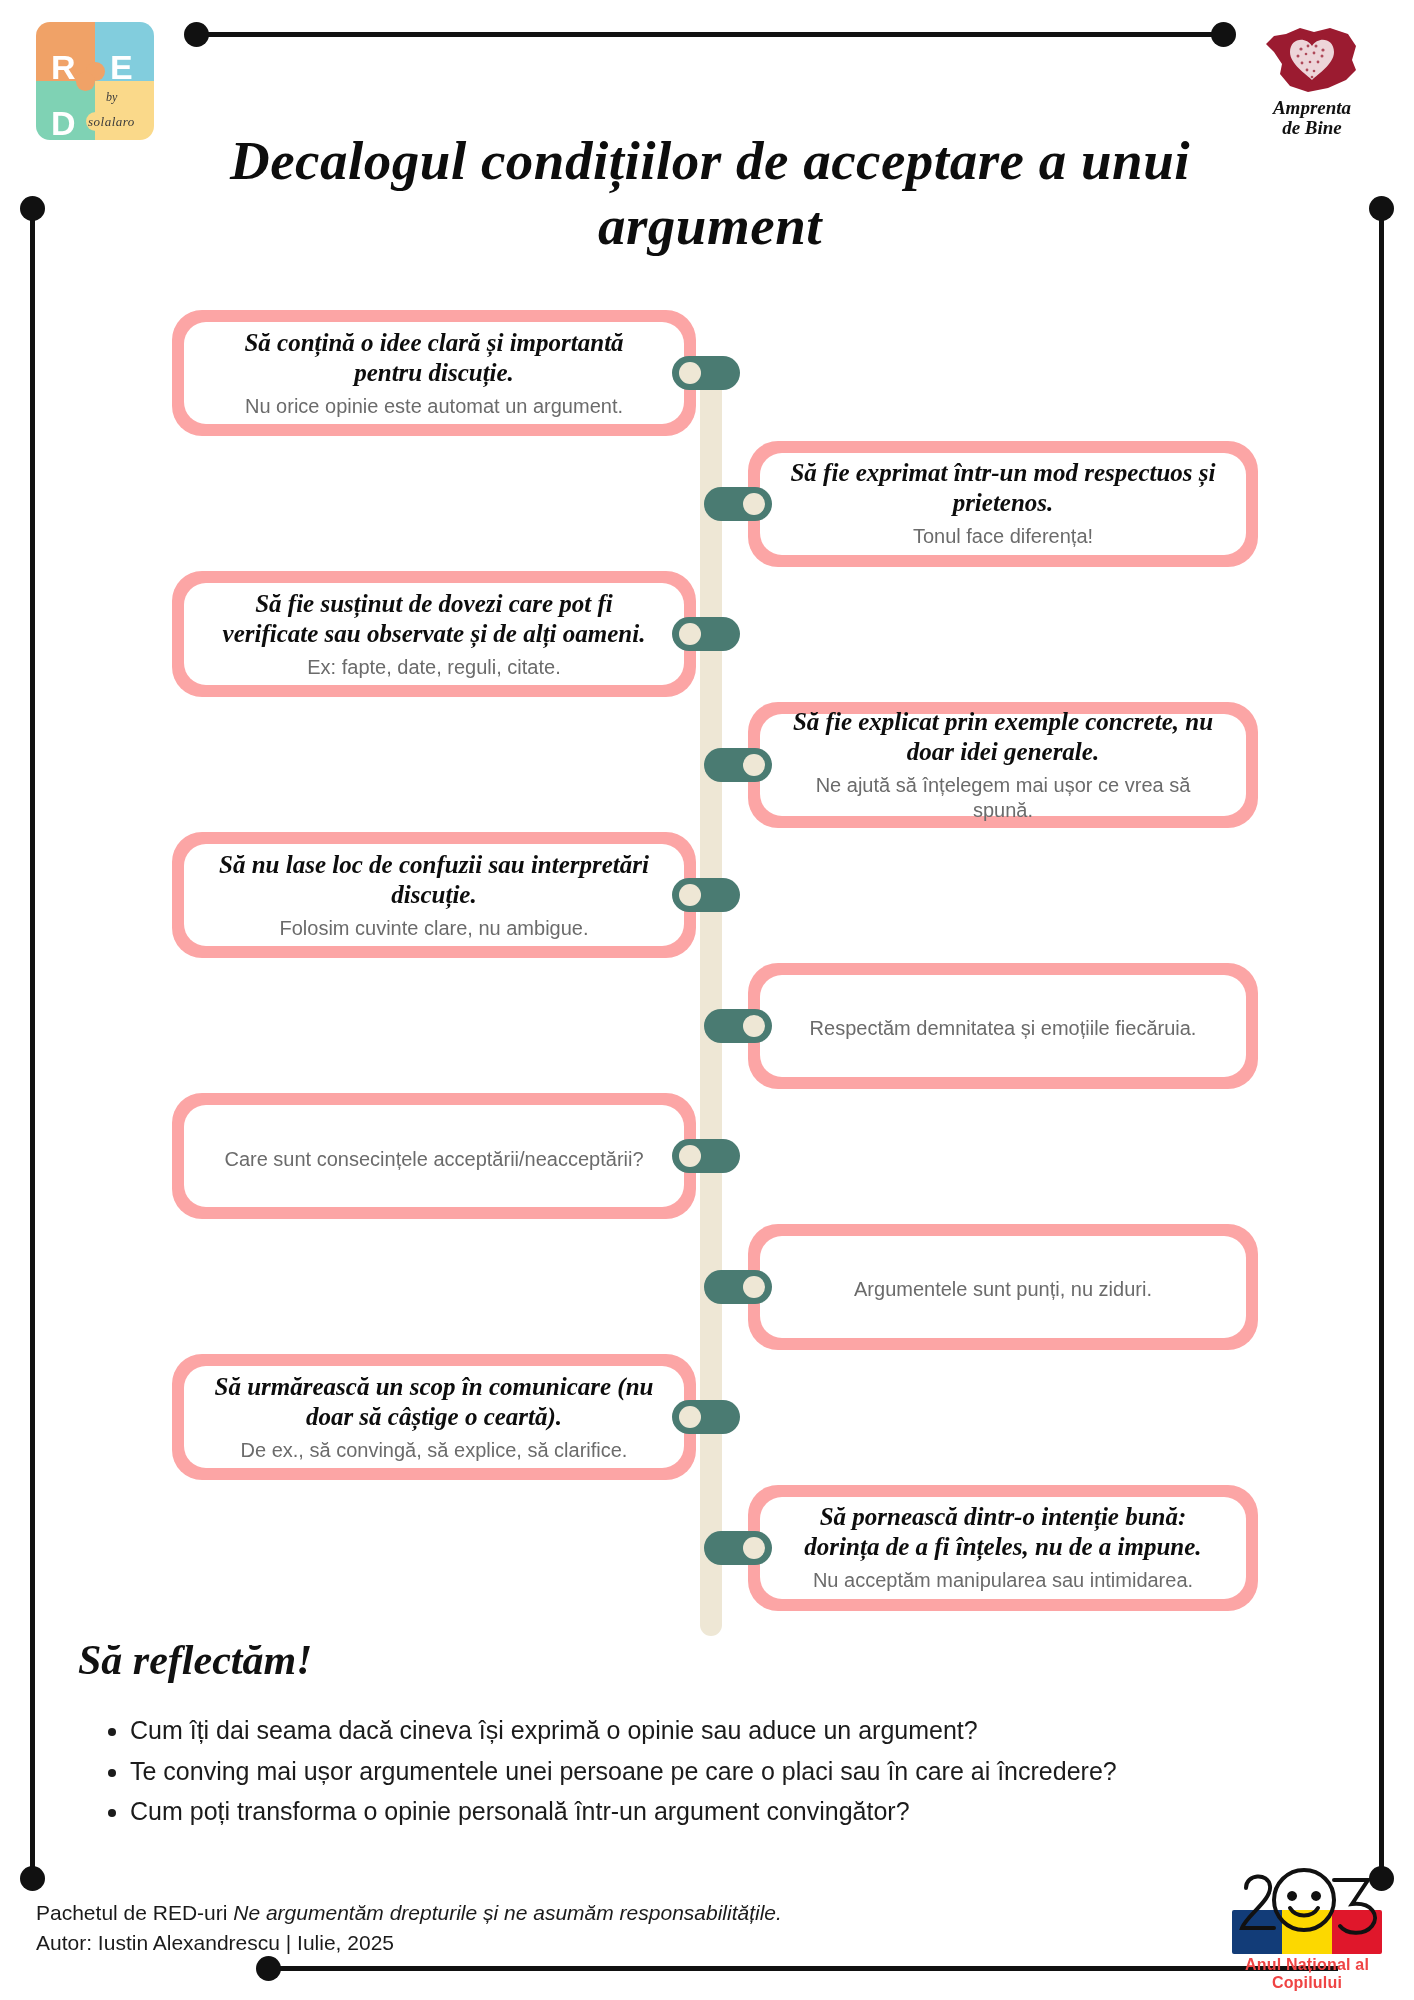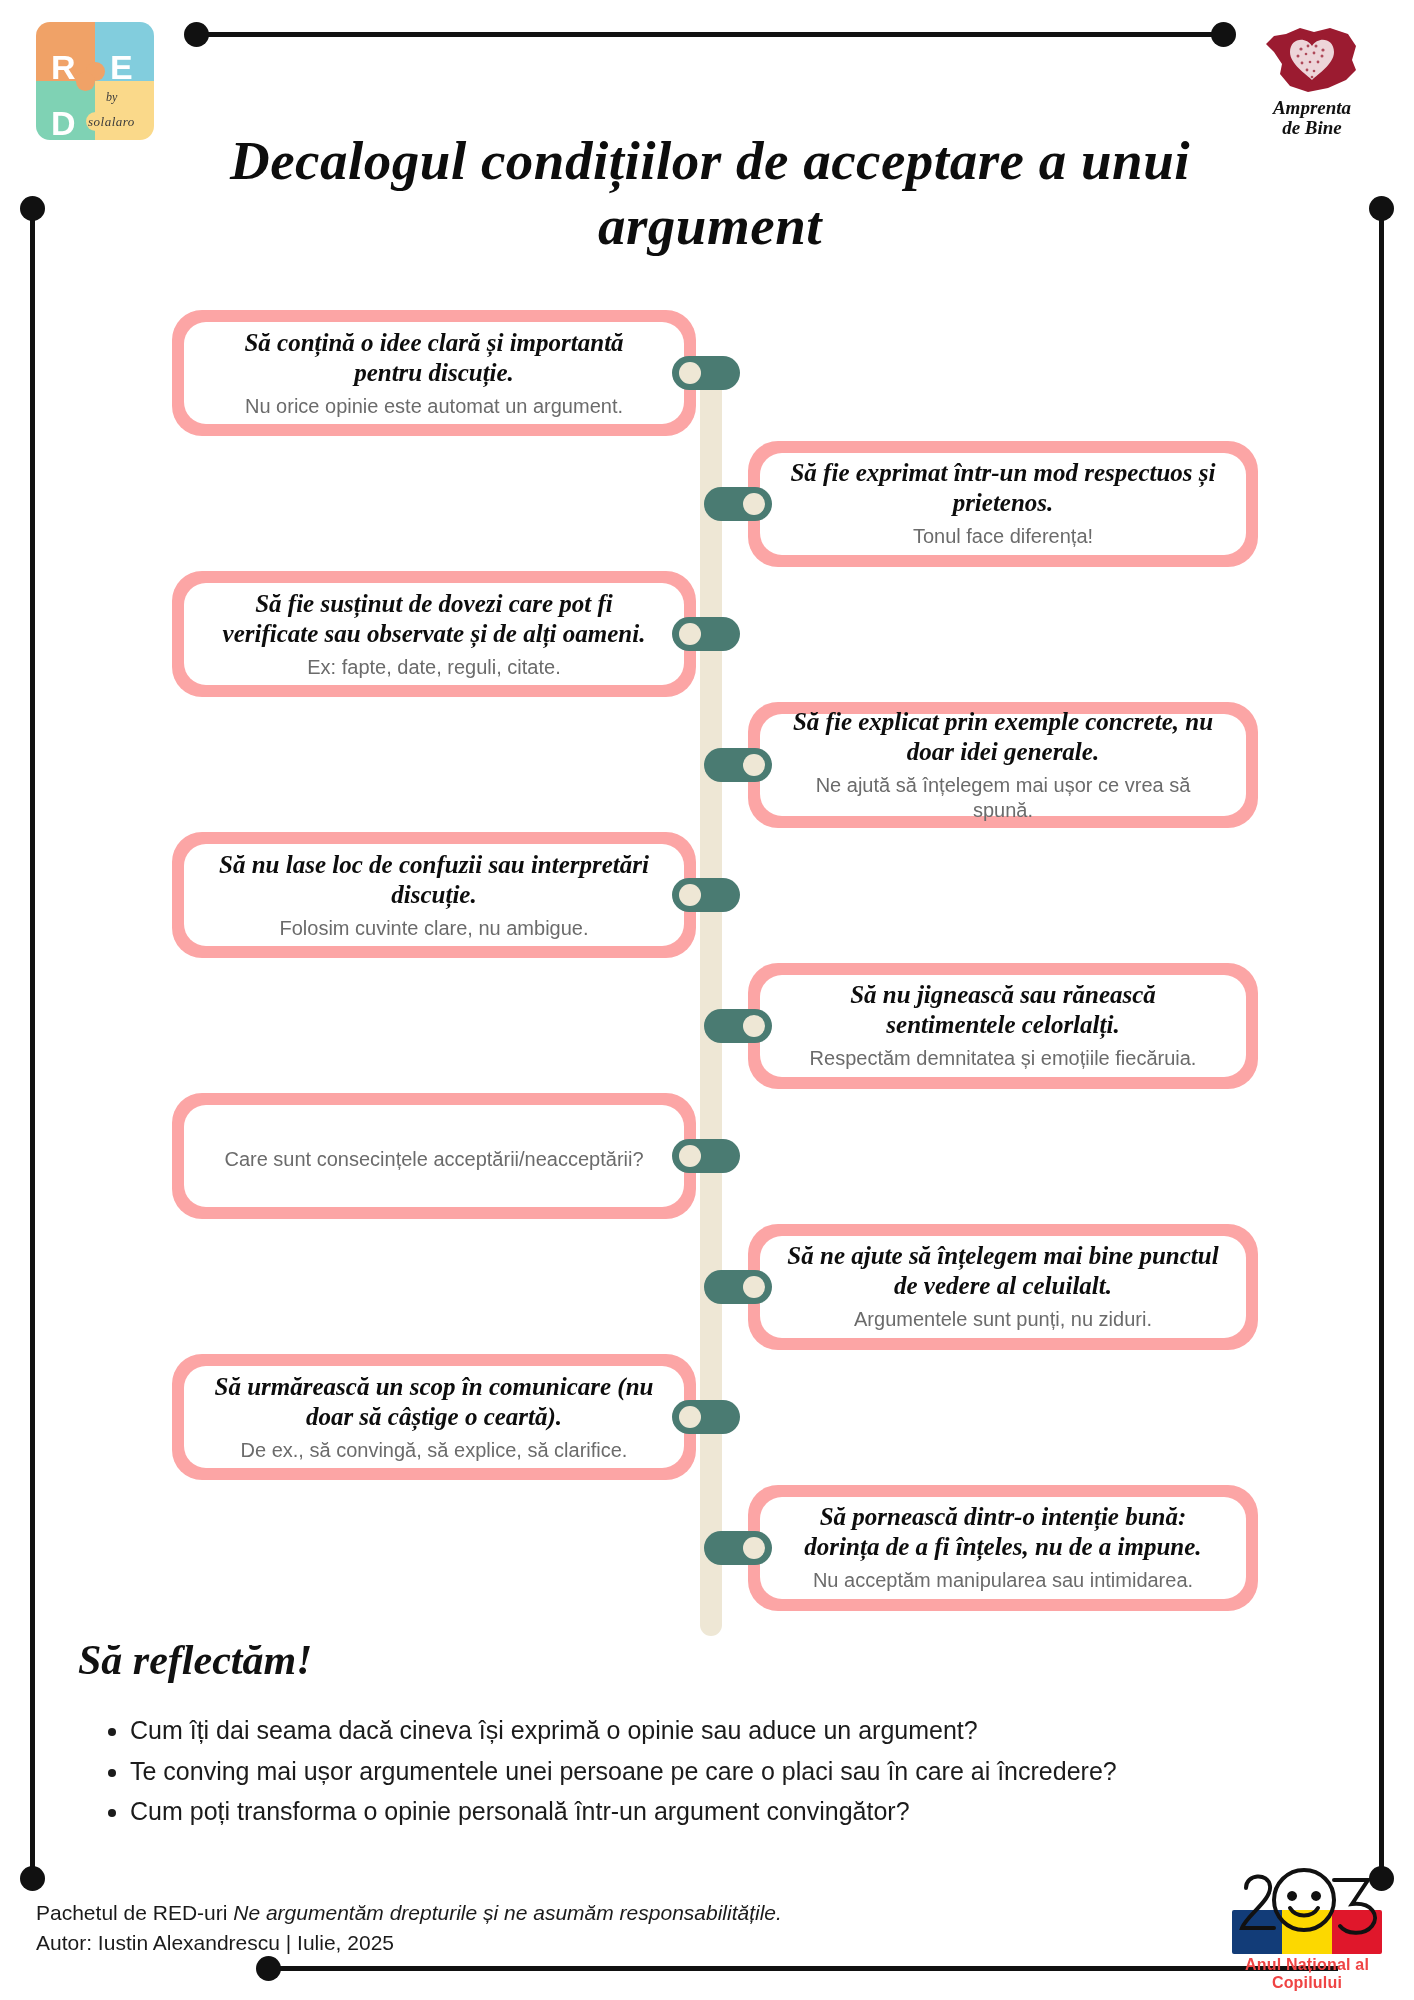--- a/index.html
+++ b/index.html
@@ -223,38 +223,36 @@
         <div class="card-inner">
           <div class="card-title">Să nu lase loc de confuzii sau interpretări discuție.</div>
           <div class="card-sub">Folosim cuvinte clare, nu ambigue.</div>
         </div>
       </div>
       <div class="conn left-card" style="top: 878px; left: 672px;">
         <div class="dot"></div>
       </div>
       <div class="card" style="left: 748px; top: 962.5px; width: 510px; height: 126px;">
         <div class="card-inner">
-          <div class="card-title">Să nu jignească sau rănească sentimentele celorlalți.</div>
           <div class="card-sub">Respectăm demnitatea și emoțiile fiecăruia.</div>
         </div>
       </div>
       <div class="conn right-card" style="top: 1008.5px; left: 704px;">
         <div class="dot"></div>
       </div>
       <div class="card" style="left: 172px; top: 1093px; width: 524px; height: 126px;">
         <div class="card-inner">
           <div class="card-sub">Care sunt consecințele acceptării/neacceptării?</div>
         </div>
       </div>
       <div class="conn left-card" style="top: 1139px; left: 672px;">
         <div class="dot"></div>
       </div>
       <div class="card" style="left: 748px; top: 1223.5px; width: 510px; height: 126px;">
         <div class="card-inner">
-          <div class="card-title">Să ne ajute să înțelegem mai bine punctul de vedere al celuilalt.</div>
           <div class="card-sub">Argumentele sunt punți, nu ziduri.</div>
         </div>
       </div>
       <div class="conn right-card" style="top: 1269.5px; left: 704px;">
         <div class="dot"></div>
       </div>
       <div class="card" style="left: 172px; top: 1354px; width: 524px; height: 126px;">
         <div class="card-inner">
           <div class="card-title">Să urmărească un scop în comunicare (nu doar să câștige o ceartă).</div>
           <div class="card-sub">De ex., să convingă, să explice, să clarifice.</div>

